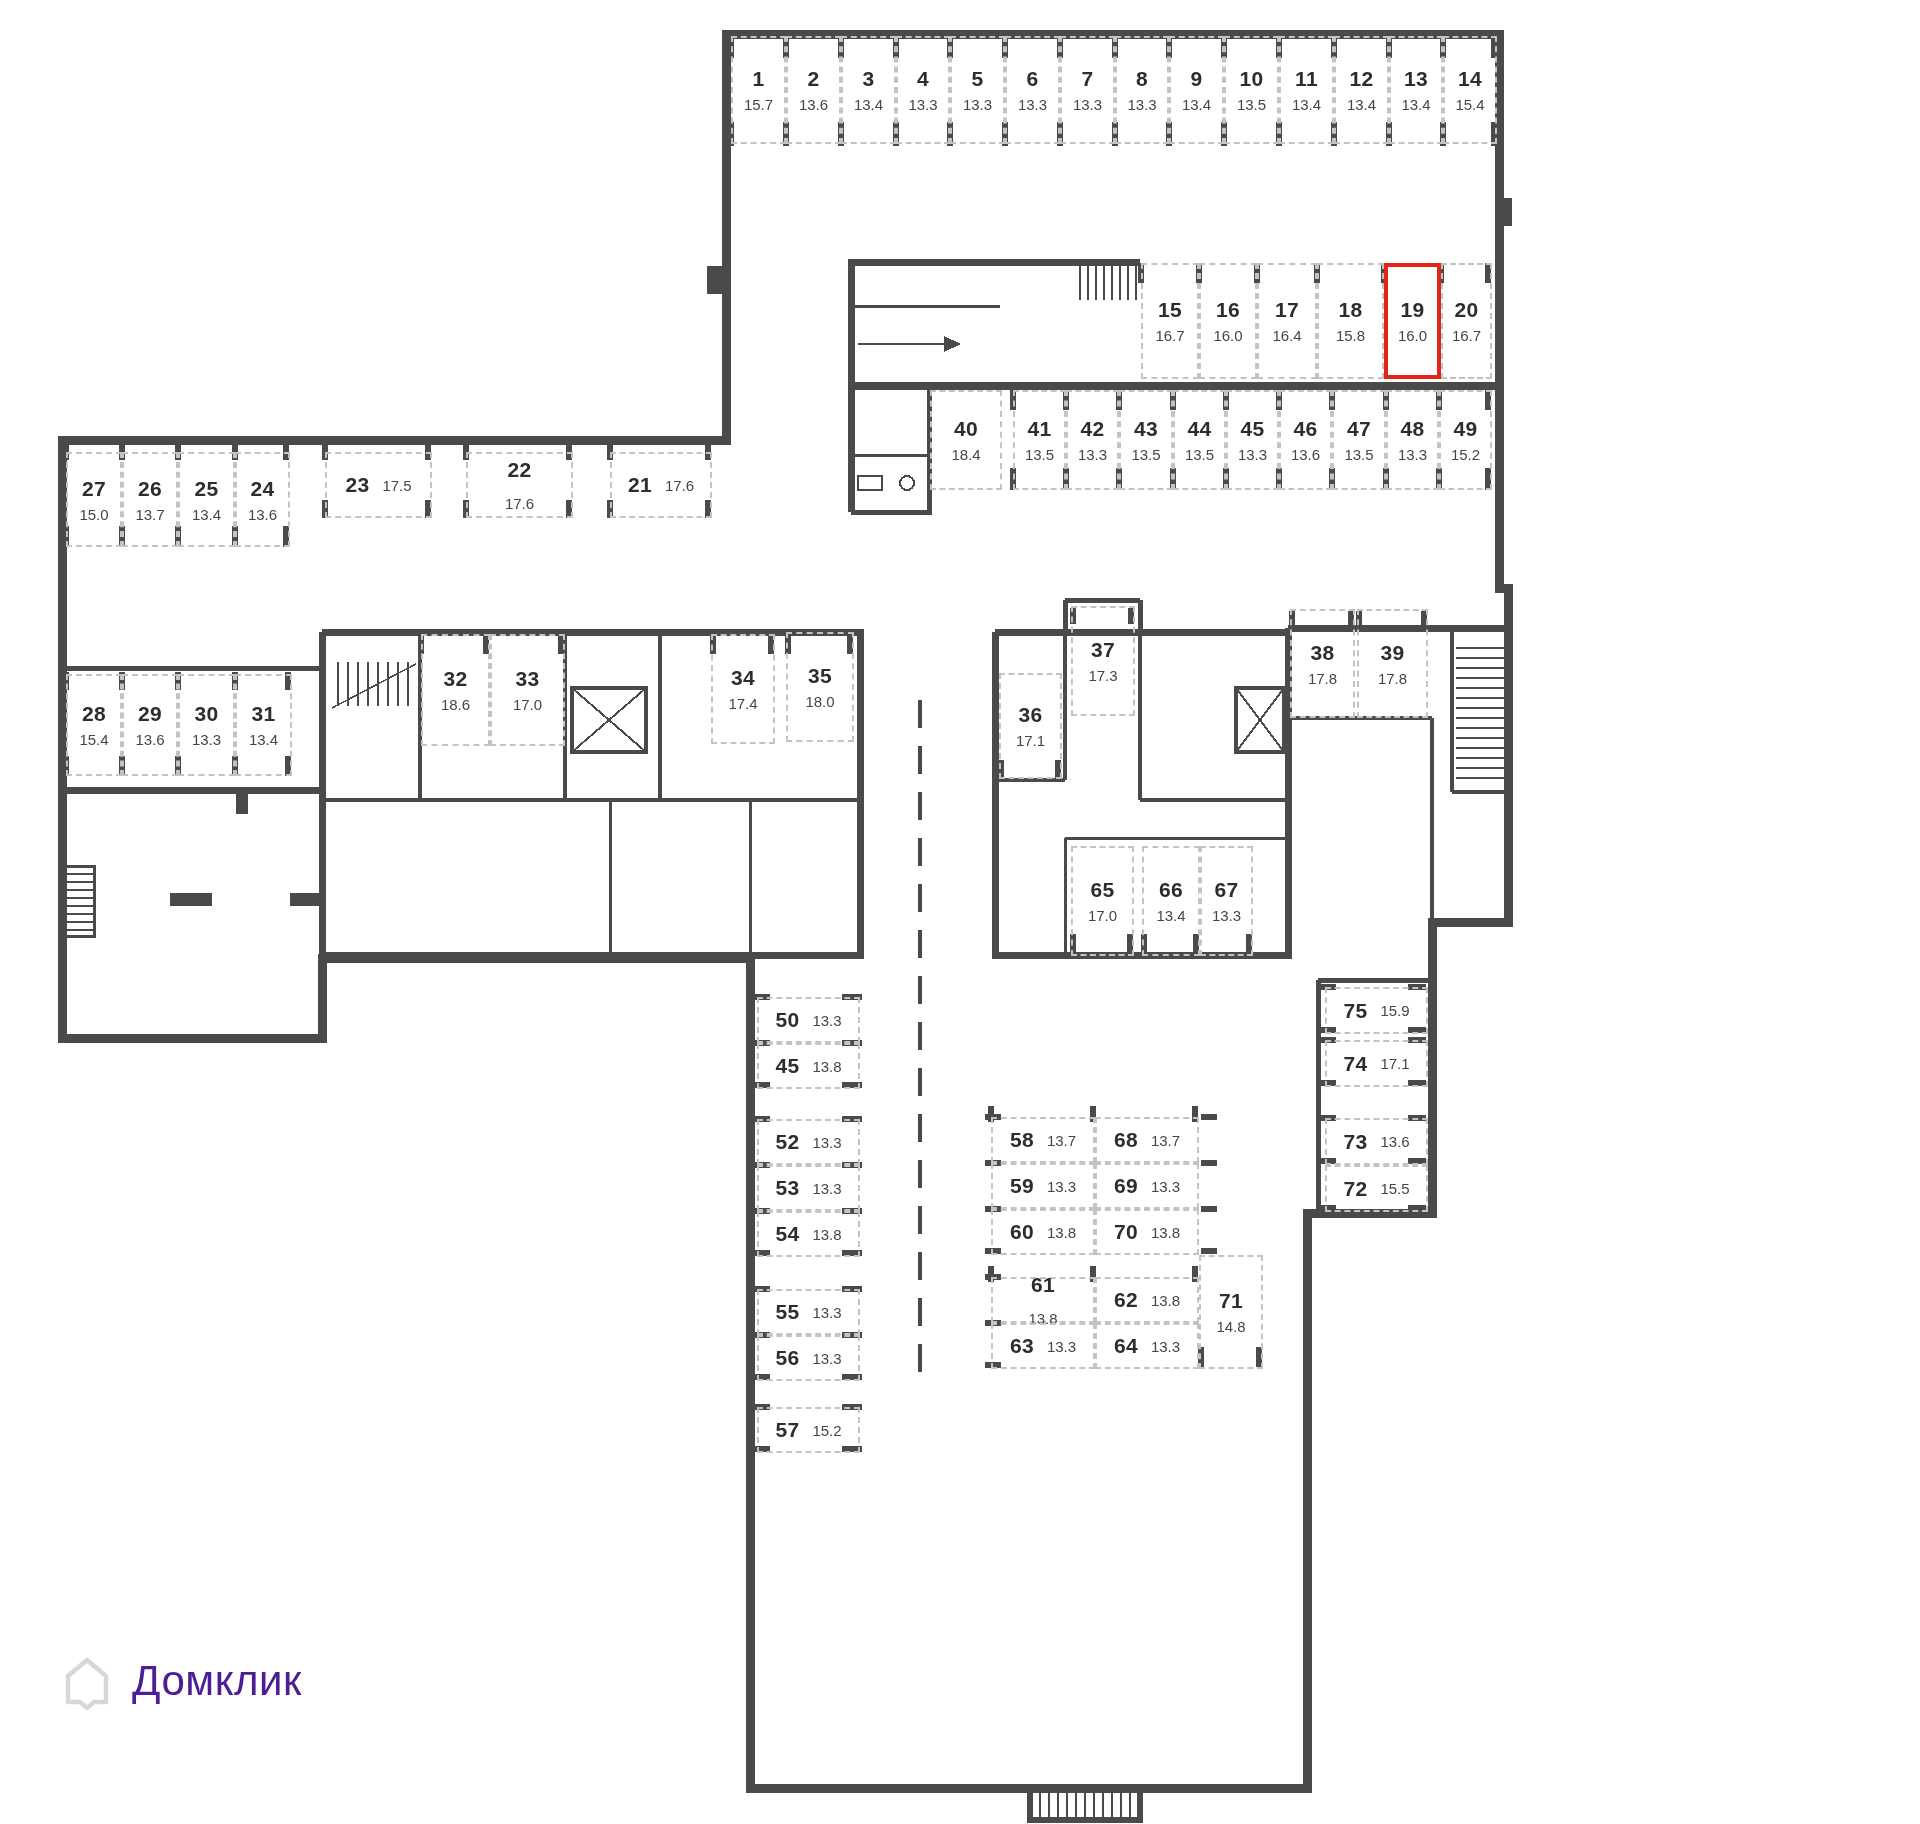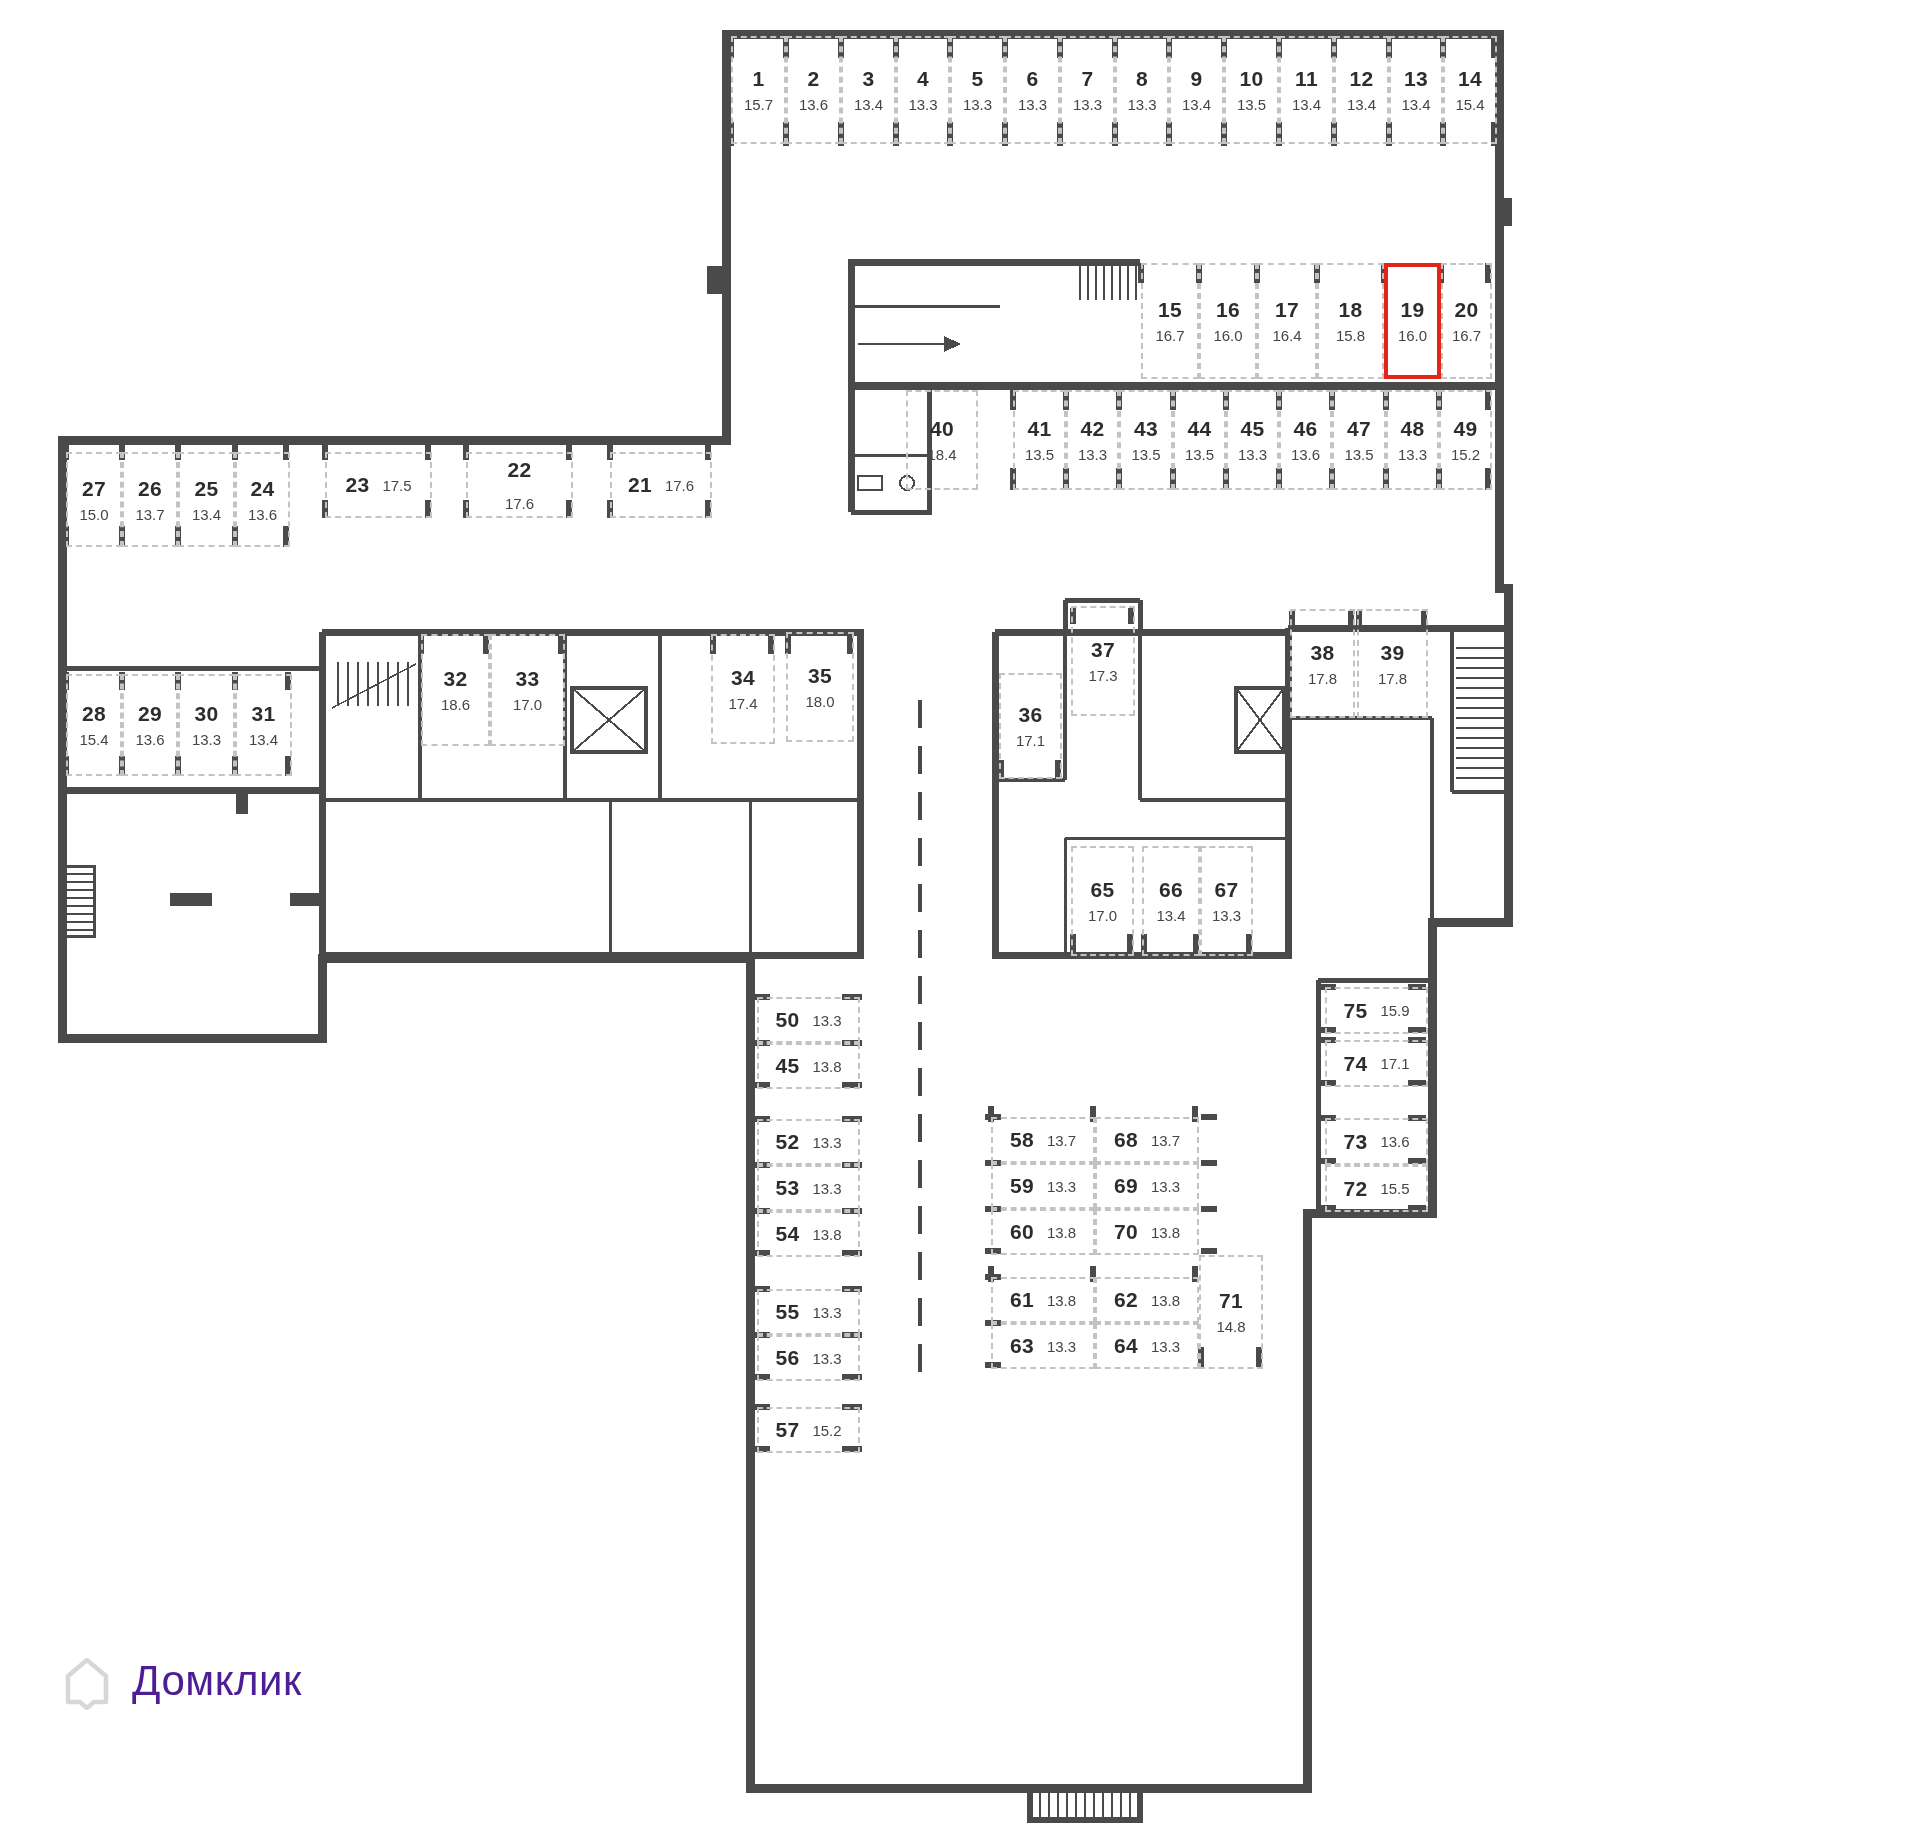--- a/index.html
+++ b/index.html
@@ -428,21 +428,21 @@
         <span class="area">17.3</span>
       </div>
       <div class="space lay-v" style="left: 1290px; top: 609px; width: 65px; height: 109px;">
         <span class="num">38</span>
         <span class="area">17.8</span>
       </div>
       <div class="space lay-v" style="left: 1357px; top: 609px; width: 71px; height: 109px;">
         <span class="num">39</span>
         <span class="area">17.8</span>
       </div>
-      <div class="space lay-v" style="left: 906px; top: 390px; width: 72px; height: 100px;">
+      <div class="space lay-v" style="left: 930px; top: 390px; width: 72px; height: 100px;">
         <span class="num">40</span>
         <span class="area">18.4</span>
       </div>
       <div class="space lay-v" style="left: 1013px; top: 390px; width: 53px; height: 100px;">
         <span class="num">41</span>
         <span class="area">13.5</span>
       </div>
       <div class="space lay-v" style="left: 1066px; top: 390px; width: 53px; height: 100px;">
         <span class="num">42</span>
         <span class="area">13.3</span>
@@ -512,21 +512,21 @@
         <span class="area">13.7</span>
       </div>
       <div class="space lay-h" style="left: 991px; top: 1163px; width: 104px; height: 46px;">
         <span class="num">59</span>
         <span class="area">13.3</span>
       </div>
       <div class="space lay-h" style="left: 991px; top: 1209px; width: 104px; height: 46px;">
         <span class="num">60</span>
         <span class="area">13.8</span>
       </div>
-      <div class="space lay-h" style="left: 991px; top: 1277px; width: 104px; height: 46px;">
+      <div class="space lay-h" style="left: 991px; top: 1277px; width: 104px; height: 46px; flex-direction: column;">
         <span class="num">61</span>
         <span class="area">13.8</span>
       </div>
       <div class="space lay-h" style="left: 1095px; top: 1277px; width: 104px; height: 46px;">
         <span class="num">62</span>
         <span class="area">13.8</span>
       </div>
       <div class="space lay-h" style="left: 991px; top: 1323px; width: 104px; height: 46px;">
         <span class="num">63</span>
         <span class="area">13.3</span>

